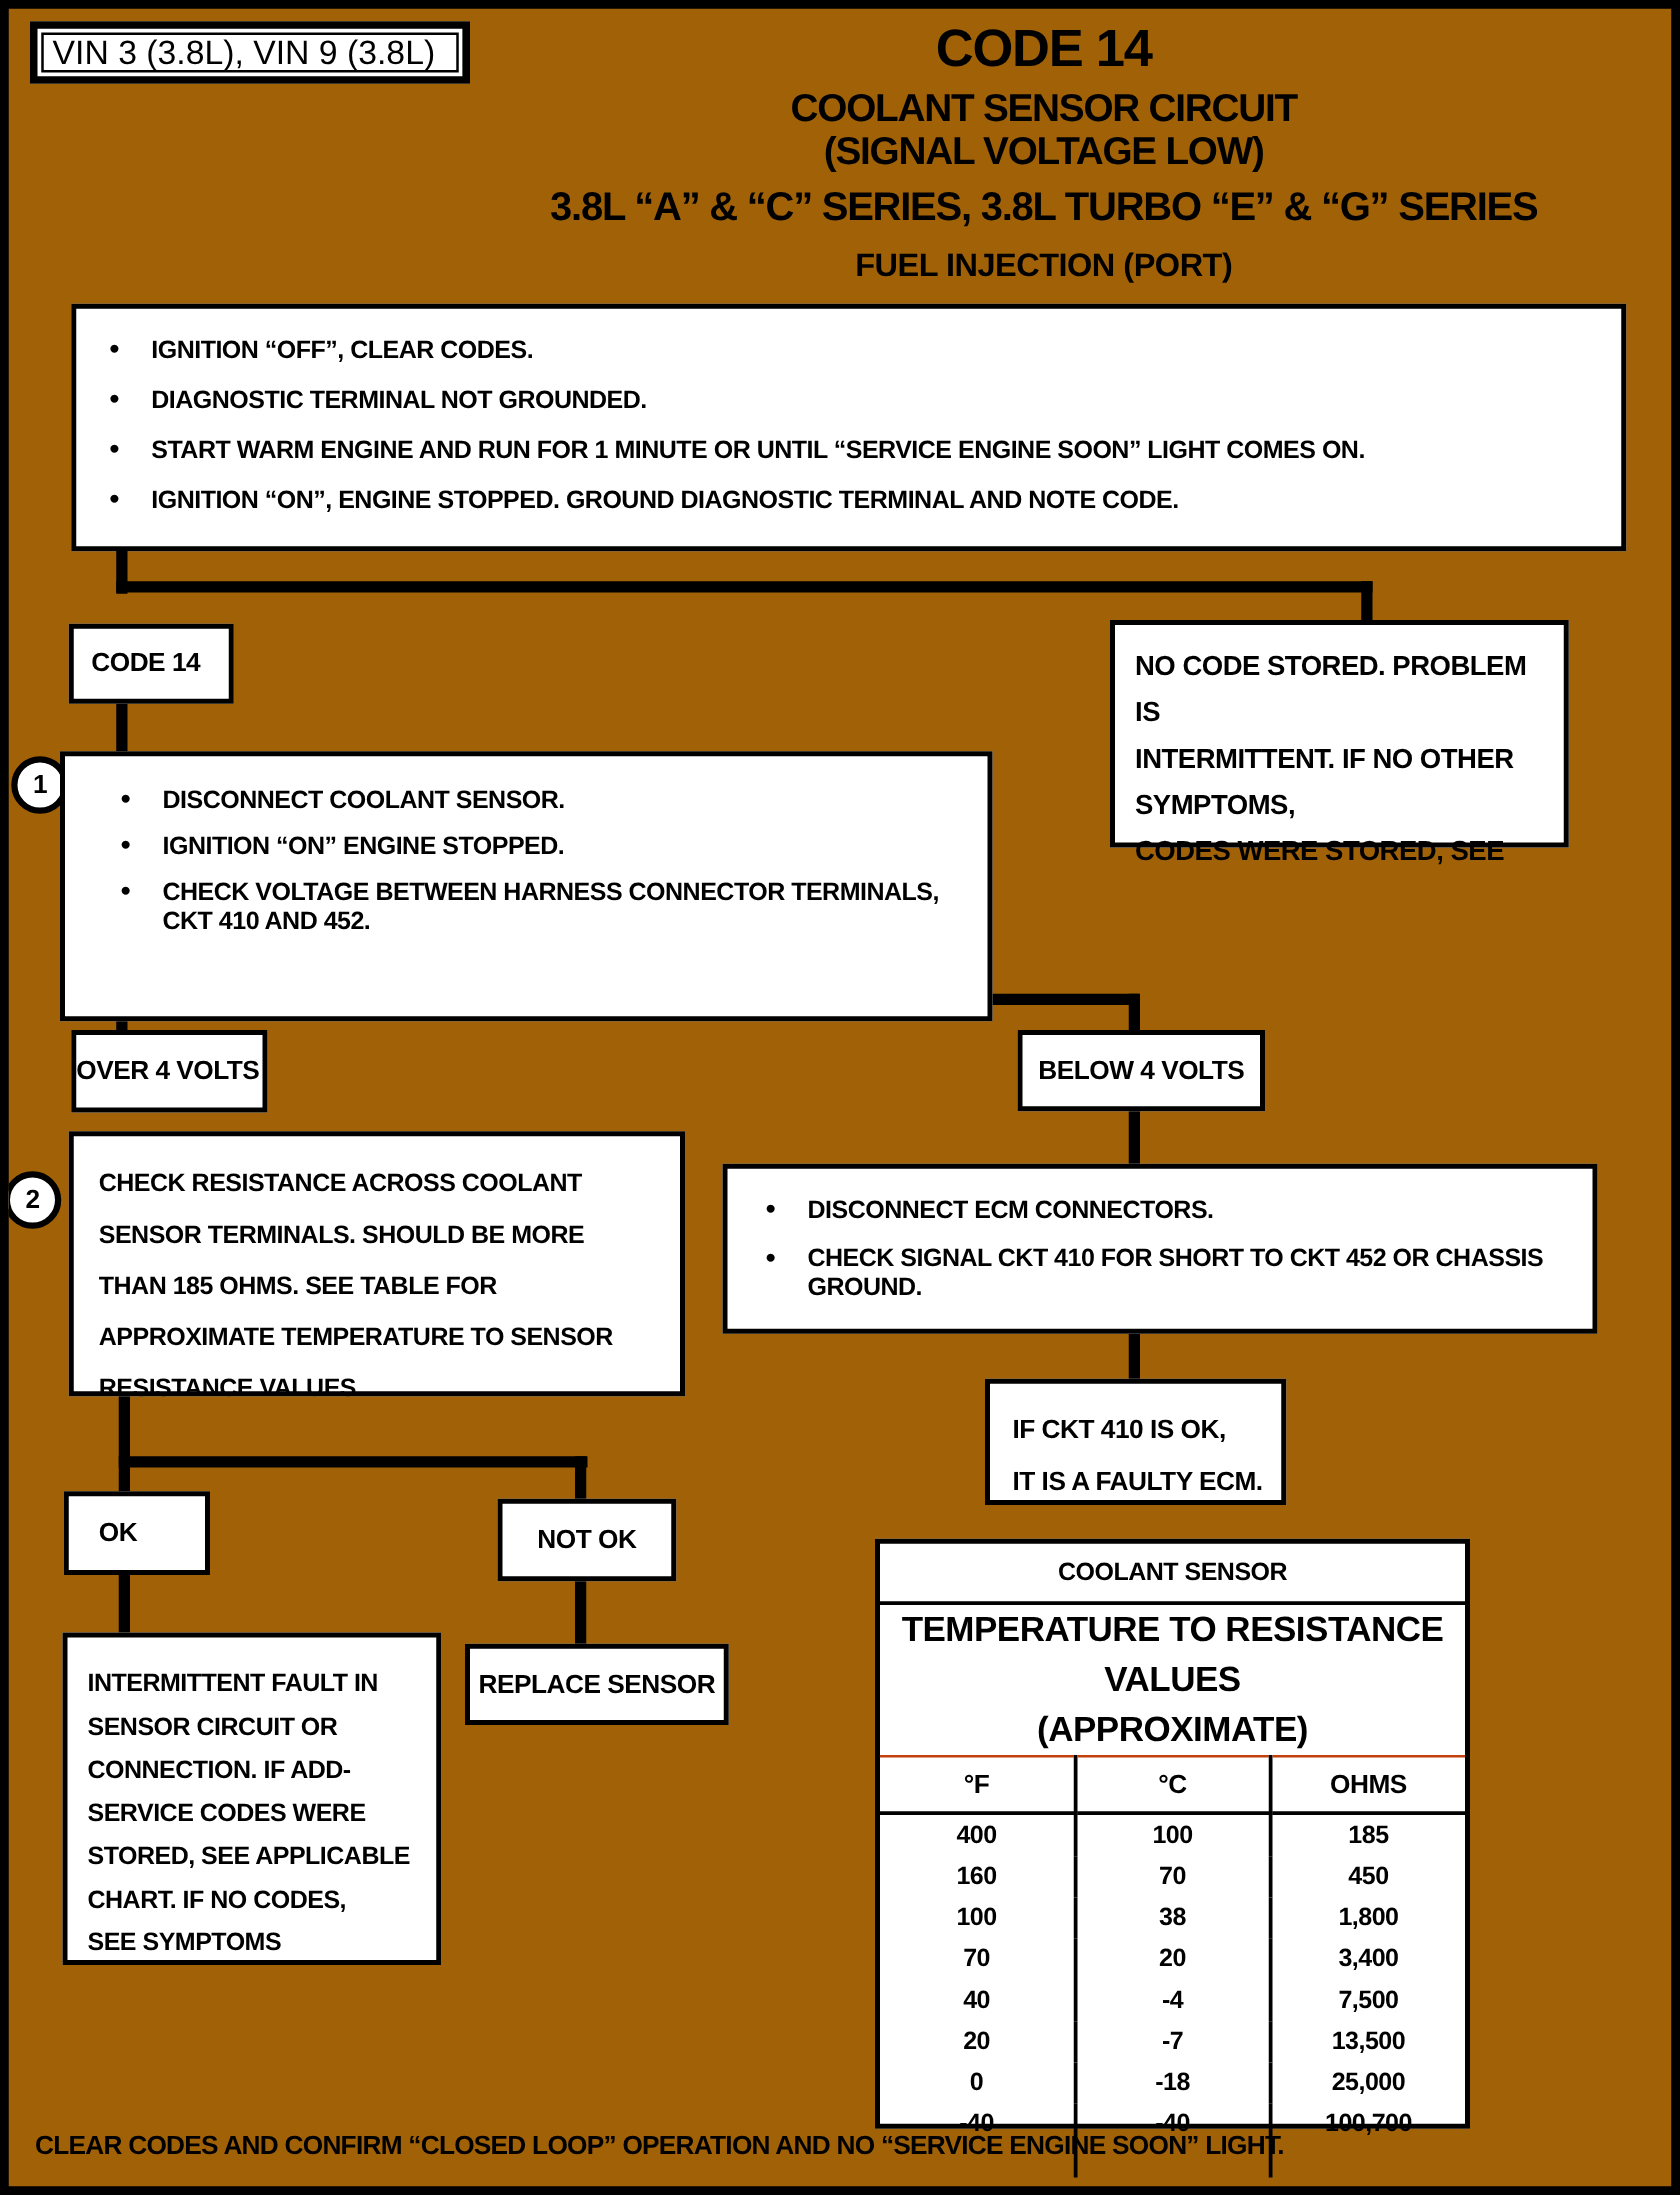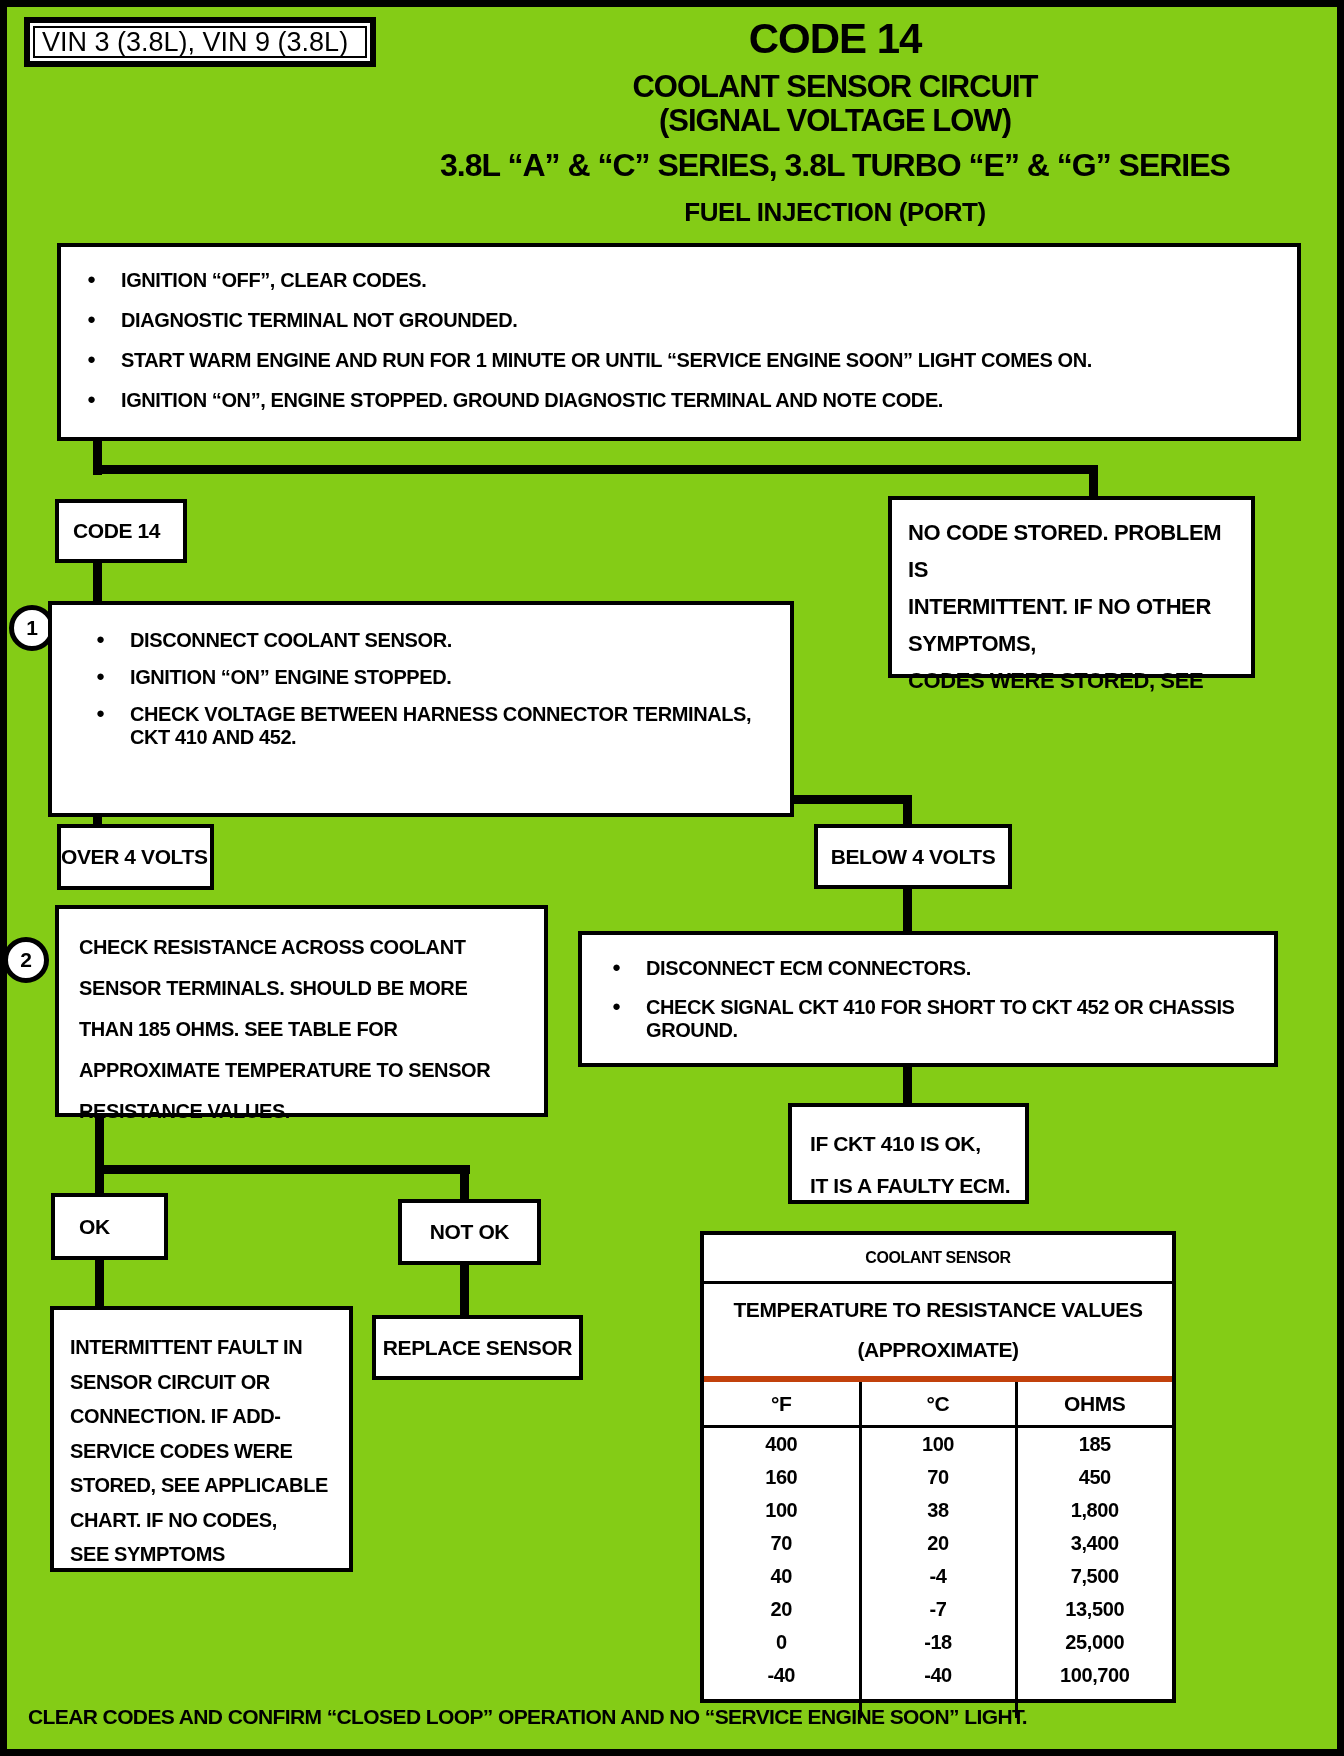--- a/index.html
+++ b/index.html
@@ -1,17 +1,17 @@
 <!DOCTYPE html>
 <html><head>
 <meta charset="utf-8">
 <style>
   html,body{margin:0;padding:0;background:#e8e8e8;}
   .page{
-    position:relative; width:1344px; height:1756px; background:#84cc16;
+    position:relative; width:1344px; height:1756px; background:#a16207;
     box-sizing:border-box; border:7px solid #000; margin:0 auto;
     font-family:"Liberation Sans", sans-serif; font-weight:bold; color:#000;
     letter-spacing:-0.4px; overflow:hidden;
   }
   .abs{position:absolute;}
   .node{position:absolute; box-sizing:border-box; border:4px solid #000; background:#fff;}
   .line{position:absolute; background:#000;}
   .ctr{display:flex; align-items:center; justify-content:center; }
   .vctr{display:flex; align-items:center;}
 
@@ -56,22 +56,22 @@
 
   .ok-node{left:44px; top:1186px; width:117px; height:67px; font-size:21px; padding-left:24px;}
   .not-ok-node{left:391px; top:1192px; width:143px; height:66px; font-size:21px;}
 
   .intermittent-node{left:43px; top:1299px; width:303px; height:266px; padding:20px 8px 0 16px; font-size:20px; line-height:34.5px;}
   .replace-node{left:365px; top:1308px; width:211px; height:65px; font-size:21px;}
 
   .tablewrap{left:693px; top:1224px; width:476px; height:472px; border:4px solid #000; box-sizing:border-box; background:#fff;}
   table.ctable{border-collapse:collapse; width:100%; table-layout:fixed;}
   table.ctable td{padding:0; font-weight:bold; text-align:center; vertical-align:middle;}
-  .t-title td{font-size:16px; height:46px; border-bottom:3px solid #000;}
-  .t-sub td{font-size:21px; height:92px; border-bottom:6px solid #c2410c; line-height:40px;border-radius:31px;}
+  .t-title td{font-size:20px; height:46px; border-bottom:3px solid #000;}
+  .t-sub td{font-size:28px; height:92px; border-bottom:2px solid #c2410c; line-height:40px;border-radius:31px;}
   .t-head td{font-size:21px; height:43px; border-bottom:3px solid #000;}
   .t-data td{font-size:20px; height:33px;}
   .cdiv{border-right:3px solid #000;}
   .spacer td{height:26px;}
 
   .footer-note{left:21px; top:1698px; font-size:21px; letter-spacing:-0.6px;}
 </style>
 </head>
 <body>
 

